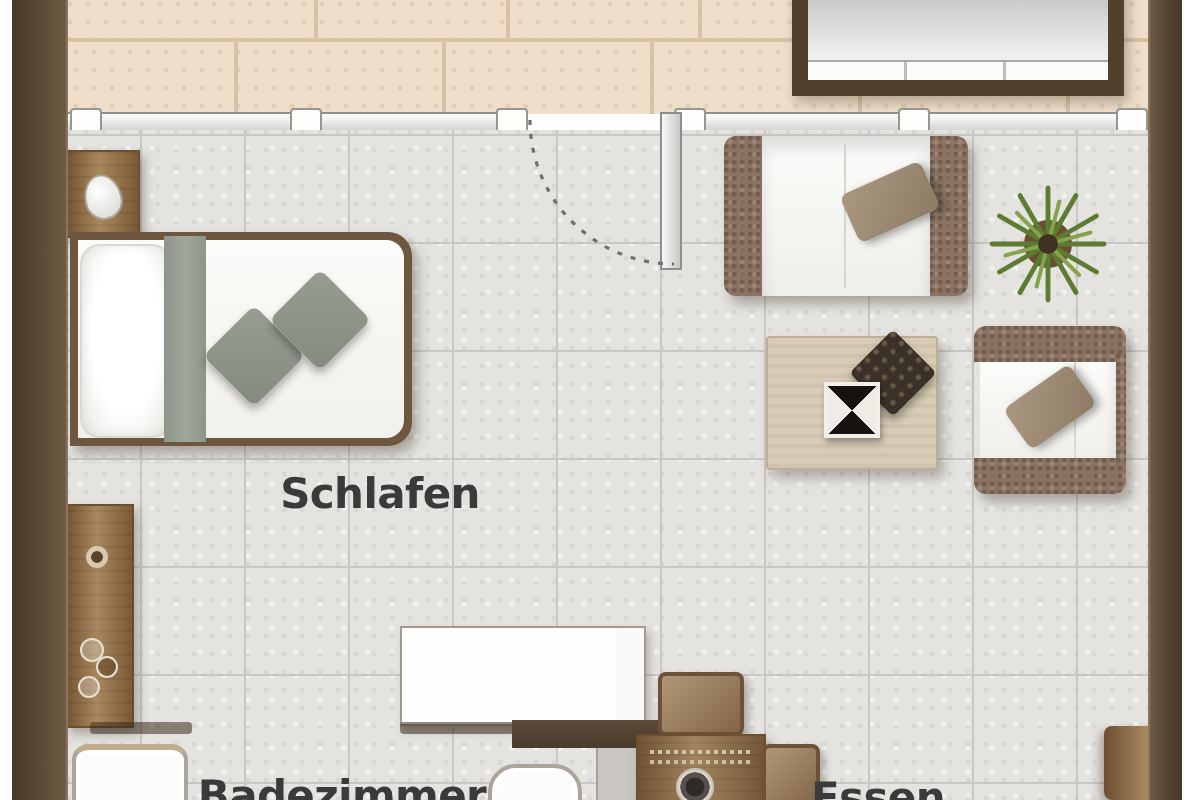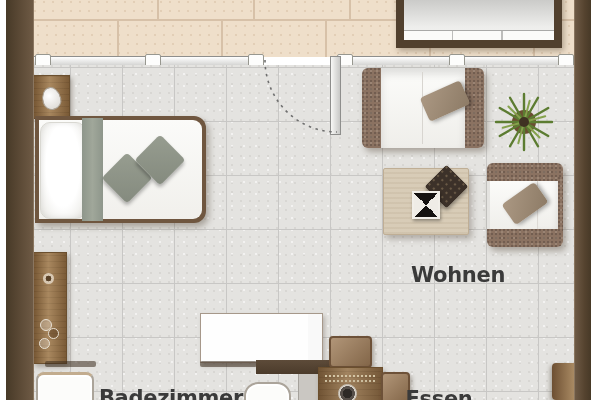--- a/index.html
+++ b/index.html
@@ -206,19 +206,19 @@
   <div class="abs wood" style="left:318px;top:367px;width:63px;height:33px;background-color:#8d6e4b;">
     <div class="abs" style="left:6px;top:7px;width:50px;height:0;border-top:2px dotted #d3c4a4;"></div>
     <div class="abs" style="left:6px;top:12px;width:50px;height:0;border-top:2px dotted #cbbd9e;"></div>
     <div class="abs" style="left:19px;top:16px;width:17px;height:17px;border-radius:50%;border:1px solid #c9c3b9;
          background:radial-gradient(circle,#2e2a26 38%,#57504a 40% 60%,#d9d3c9 62%);"></div>
   </div>
   <div class="abs chair" style="left:381px;top:372px;width:25px;height:28px;"></div>
   <div class="abs" style="left:552px;top:363px;width:22px;height:37px;border-radius:4px 0 0 4px;
        background:linear-gradient(90deg,#6d4f32,#a98a63);box-shadow:-2px 2px 4px rgba(60,45,30,.35);"></div>
 
-  <div class="abs room-label" style="left:458px;top:263px;">Wohnen</div>
+  <div class="abs room-label" style="left:190px;top:235px;">Schlafen</div>
   <div class="abs room-label" style="left:171px;top:386px;">Badezimmer</div>
   <div class="abs room-label" style="left:439px;top:387px;">Essen</div>
 
   <div class="abs wall-left"></div>
   <div class="abs wall-right"></div>
 </div>
 
 </body></html>

